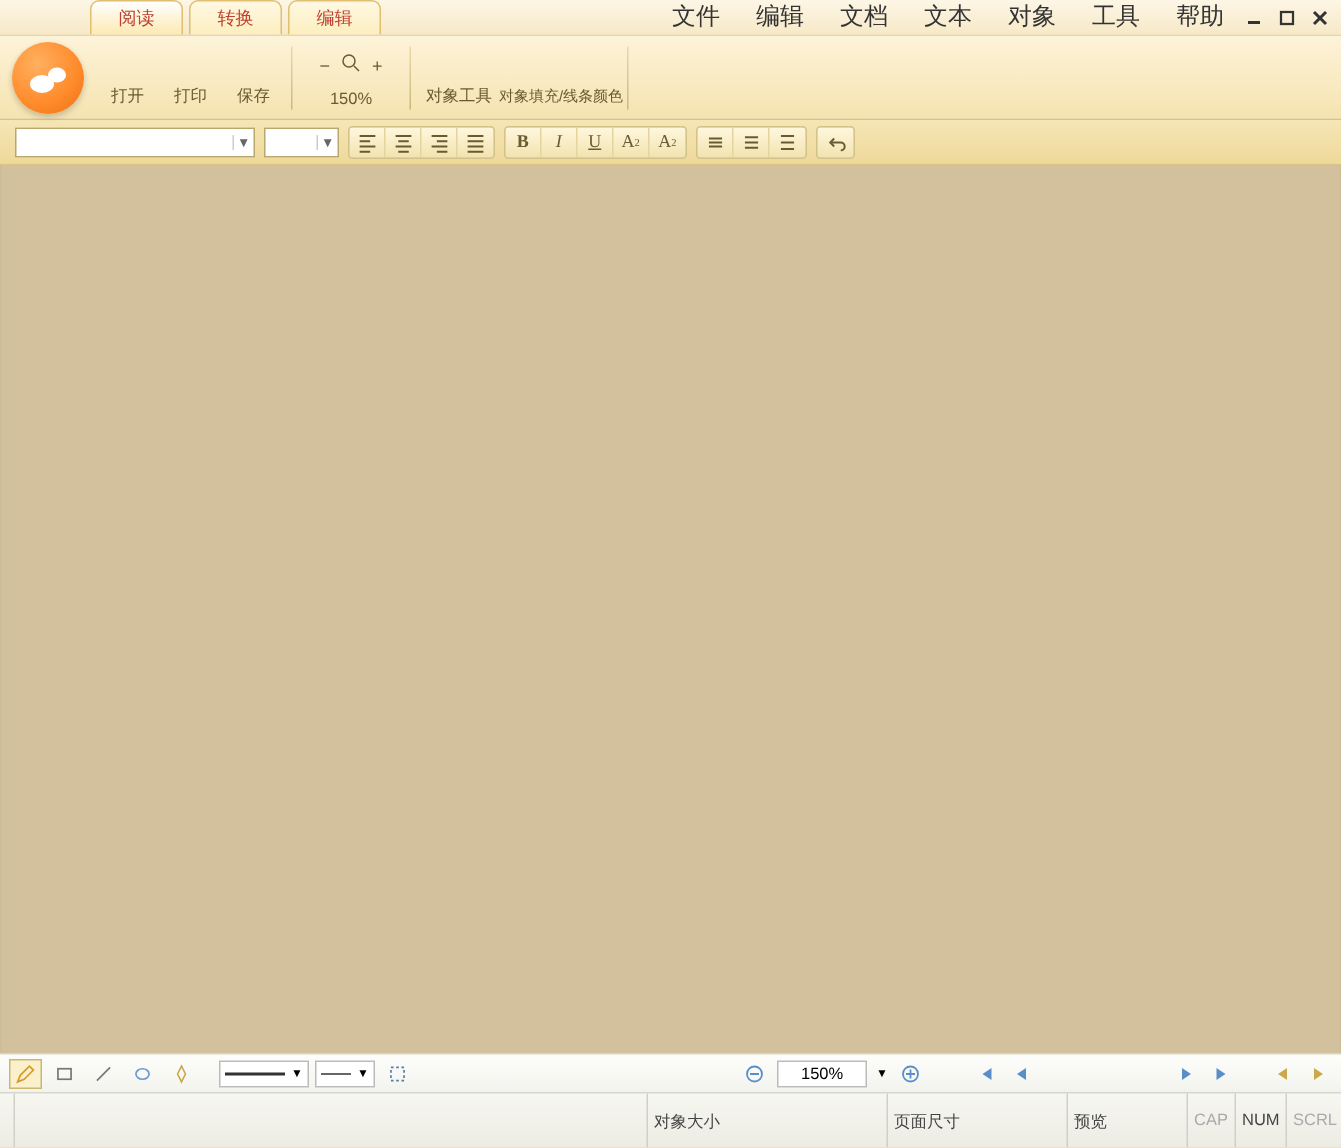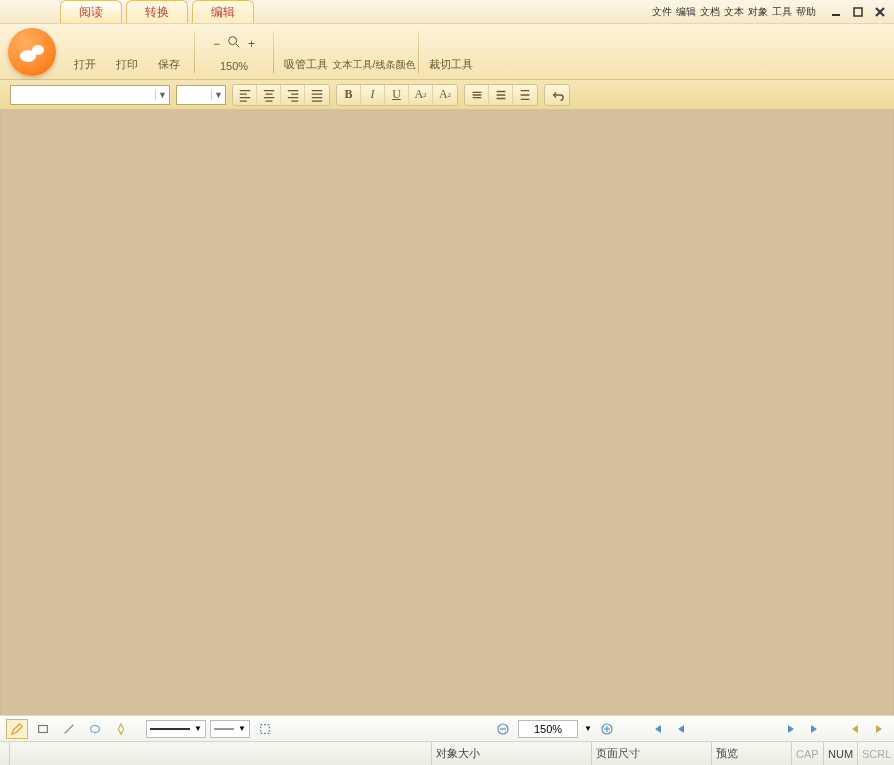--- a/index.html
+++ b/index.html
@@ -39,23 +39,23 @@
   color: #c04030;
   cursor: pointer;
   font-size: 12px;
 }
 .tab.active {
   background: linear-gradient(#fff, #fde9b2);
 }
 .menu-bar {
   margin-left: auto;
   display: flex;
-  gap: 4px;
+  gap: 24px;
   padding-right: 6px;
-  font-size: 10px;
+  font-size: 16px;
   color: #333;
 }
 .menu-item { cursor: pointer; }
 .window-controls {
   display: flex;
   gap: 2px;
   padding: 0 4px;
 }
 .wc-btn {
   width: 20px; height: 16px;
@@ -187,21 +187,21 @@
 .nav-group{margin-left:auto;display:flex;align-items:center;gap:6px;}
 .nav-zoom{
   width:60px;height:18px;border:1px solid #bbb;background:#fff;
   display:flex;align-items:center;justify-content:center;font-size:11px;
 }
 .navbtn{width:18px;height:18px;display:flex;align-items:center;justify-content:center;cursor:pointer;}
 .navbtn svg{width:12px;height:12px;}
 
 
 .status-bar{
-  height:24px;
+  height:37px;
   background:linear-gradient(#f7f7f1,#ecece4);
   border-top:1px solid #d6d6cc;
   display:flex;align-items:center;font-size:11px;color:#444;
 }
 .status-cell{
   border-right:1px solid #d0d0c6;
   height:100%;display:flex;align-items:center;padding:0 4px;
 }
 .status-cell.flex{flex:1;}
 </style>
@@ -295,40 +295,32 @@
     <div class="lbl" style="font-size:11px;margin-top:4px;">150%</div>
   </div>
   <div class="ribbon-sep"></div>
   <div class="ribbon-group">
     <div class="ribbon-btn wide">
       <div class="ico">
           <svg viewBox="0 0 24 24">
             <path d="M18 6l-2-2-8 8v4h4l8-8-2-2z" fill="none" stroke="#6a5a30" stroke-width="1.3"></path>
           </svg>
         </div>
-      <div class="lbl">吸管工具</div>
+      <div class="lbl">对象工具</div>
     </div>
     <div class="ribbon-btn vwide">
       <div class="ico">
           <svg viewBox="0 0 24 24">
             <rect x="6" y="6" width="12" height="12" fill="#fff" stroke="#6a5a30" stroke-width="1.3"></rect>
           </svg>
         </div>
-      <div class="lbl" style="font-size:10px;">文本工具/线条颜色</div>
+      <div class="lbl" style="font-size:10px;">对象填充/线条颜色</div>
     </div>
   </div>
   <div class="ribbon-sep"></div>
-  <div class="ribbon-btn wide">
-    <div class="ico">
-        <svg viewBox="0 0 24 24">
-          <path d="M7 3v14h14M3 7h14v14" stroke="#6a5a30" stroke-width="1.5" fill="none"></path>
-        </svg>
-      </div>
-    <div class="lbl">裁切工具</div>
-  </div>
 </div>
 
 <div class="format-bar">
   <div class="combo font-combo">
     <div class="txt"></div>
     <div class="arrow">▼</div>
   </div>
   <div class="combo size-combo">
     <div class="txt"></div>
     <div class="arrow">▼</div>

